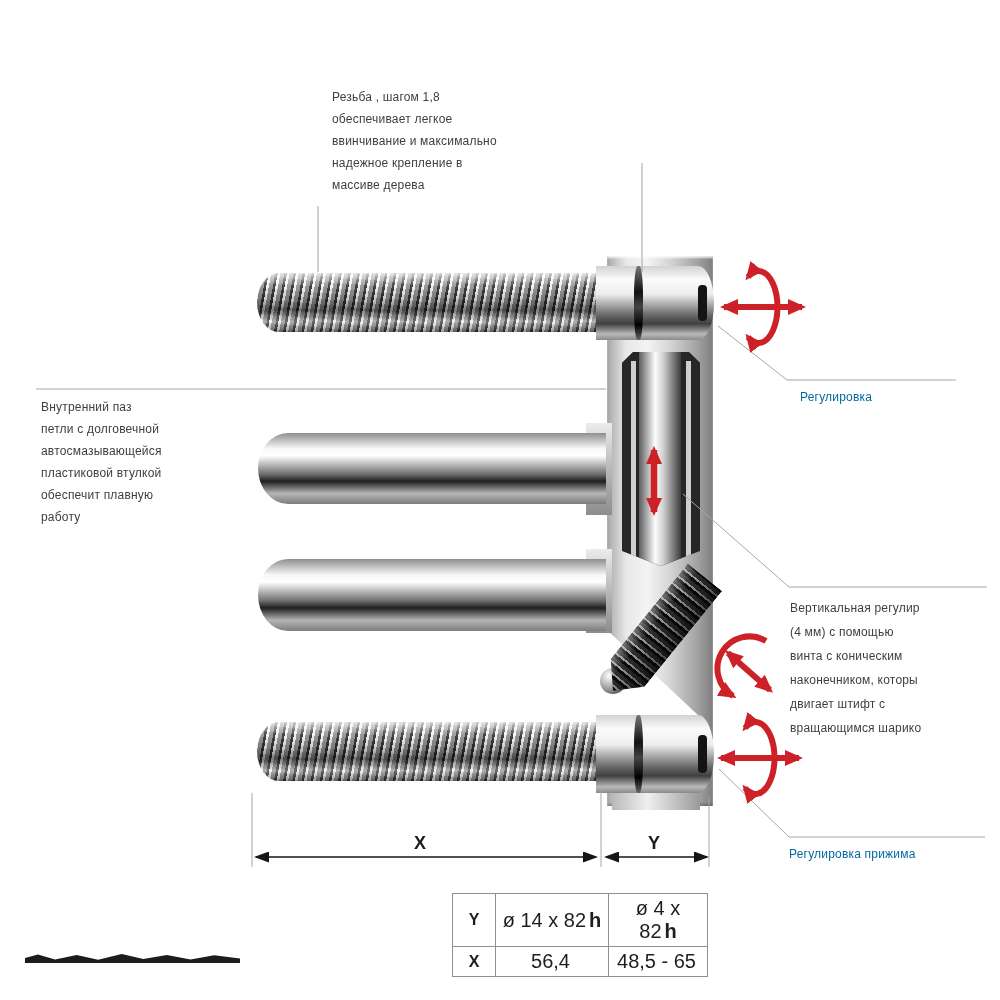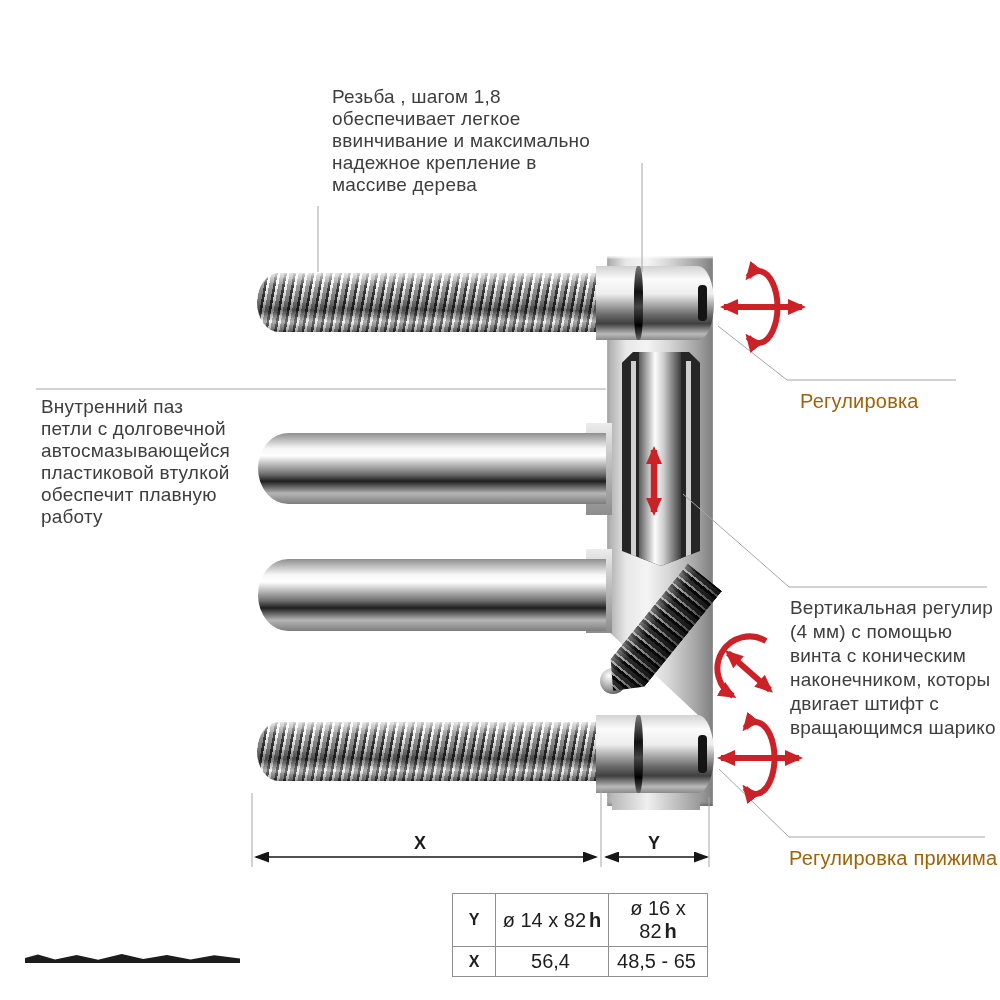--- a/index.html
+++ b/index.html
@@ -1,19 +1,19 @@
 <!DOCTYPE html>
 <html><head>
 <meta charset="utf-8">
 <style>
   html,body{margin:0;padding:0;background:#fff;}
   #stage{position:relative;width:1000px;height:1000px;background:#fff;overflow:hidden;
          font-family:"Liberation Sans",sans-serif;}
-  .note{position:absolute;white-space:pre-line;font-size:19px;line-height:22px;color:#3e3e3e;letter-spacing:.2px;}
-  .label{position:absolute;font-size:20px;color:#a16207;letter-spacing:.2px;white-space:nowrap;}
+  .note{position:absolute;white-space:pre-line;font-size:12px;line-height:22px;color:#3e3e3e;letter-spacing:.2px;}
+  .label{position:absolute;font-size:12px;color:#0369a1;letter-spacing:.2px;white-space:nowrap;}
   .dimlabel{position:absolute;font-size:18px;font-weight:bold;color:#1c1c1c;}
   
   .metal{position:absolute;}
   .screw{
     background:
       linear-gradient(to bottom, rgba(255,255,255,.8), rgba(255,255,255,.1) 22%,
         rgba(0,0,0,.18) 45%, rgba(0,0,0,.5) 63%, rgba(255,255,255,.3) 82%, rgba(0,0,0,.38)),
       repeating-linear-gradient(100deg, #2f2f2f 0 2.5px, #f2f2f2 2.5px 5px, #8f8f8f 5px 9px);
     border-radius:22px 3px 3px 22px / 50% 6px 6px 50%;
     z-index:4;}
@@ -169,21 +169,21 @@
   <div class="label" style="left:789px;top:847px;">Регулировка прижима</div>
 
   <div class="dimlabel" style="left:414px;top:833px;">X</div>
   <div class="dimlabel" style="left:648px;top:833px;">Y</div>
 
   <table id="spec-table">
     <tbody>
         <tr>
       <td class="rowhead">Y</td>
       <td class="c2"><span>ø 14 x 82</span><b>h</b></td>
-      <td class="c3"><span>ø 16 x 82</span><b>h</b></td>
+      <td class="c3"><span>ø 4 x 82</span><b>h</b></td>
     </tr>
     <tr>
       <td class="rowhead">X</td>
       <td class="c2"><span>56,4</span><b></b></td>
       <td class="c3"><span>48,5 - 65</span><b></b></td>
     </tr>
   </tbody>
     </table>
 
   <div class="artifact"></div>

